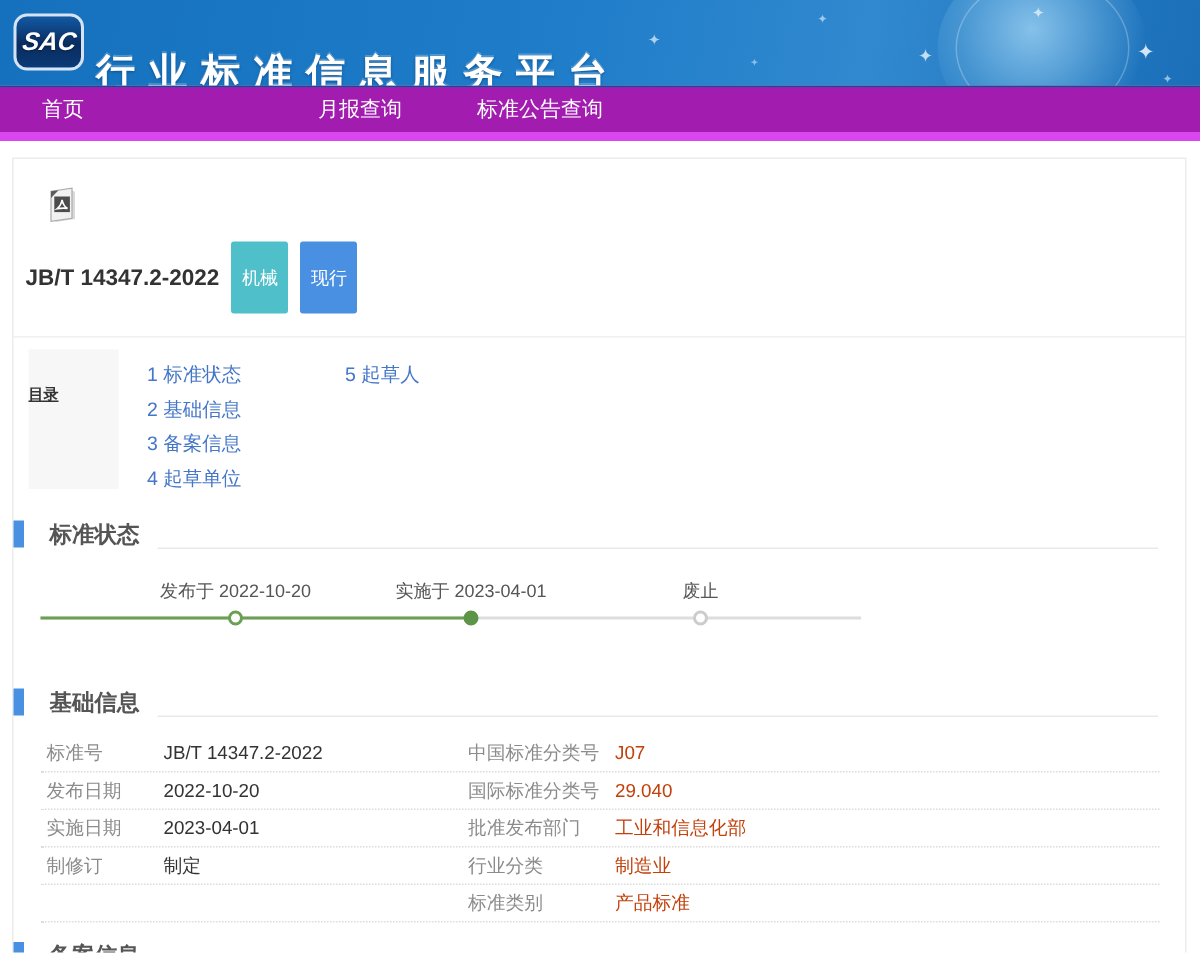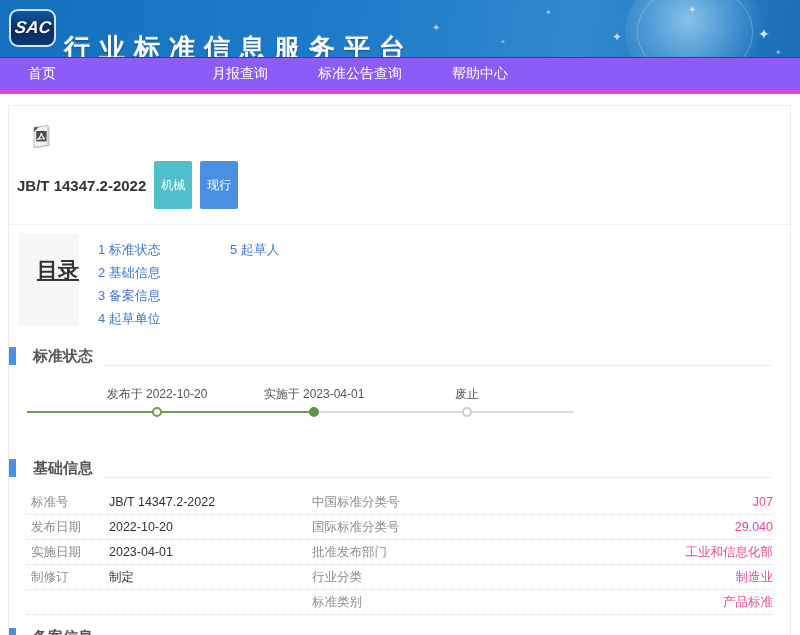--- a/index.html
+++ b/index.html
@@ -19,22 +19,22 @@
     font-weight:bold; letter-spacing:9px; white-space:nowrap;
     text-shadow:0 1px 2px rgba(6,50,100,.55), 0 -1px 0 rgba(255,255,255,.25); }
   .globe { position:absolute; right:35px; top:-28px; width:140px; height:120px;
     border-radius:50%;
     background:radial-gradient(circle at 45% 40%, rgba(150,205,240,.85) 0%, rgba(100,170,220,.5) 45%, rgba(60,130,190,0) 72%); }
   .globe::after { content:""; position:absolute; inset:12px; border-radius:50%;
     border:1px solid rgba(255,255,255,.25); }
   .sparkle { position:absolute; color:rgba(255,255,255,.9); pointer-events:none; }
 
   
-  .nav { height:37px; background:#8b5cf6; border-top:1px solid #0a4f8e;
-    border-bottom:4px solid #d946ef; display:flex; align-items:stretch;
+  .nav { height:37px; background:#a21caf; border-top:1px solid #0a4f8e;
+    border-bottom:6px solid #d946ef; display:flex; align-items:stretch;
     color:#fff; font-size:14px; }
   .nav-item { display:flex; align-items:center; padding:0 25px; cursor:pointer; }
   .nav-item.active { background:#1e8de4;margin-top:44px; }
   .nav-item:first-child { margin-left:3px; }
   .nav-login { margin-left:auto; display:flex; align-items:center; padding:0 12px;
     cursor:pointer; }
 
   
   .container { margin:11px 9px 0 8px; background:#fff; border:1px solid #ececec;
     min-height:560px; position:relative; }
@@ -48,21 +48,21 @@
   .badge { color:#fff; font-size:12px; line-height:18px; padding:15px 7px;
     border-radius:2px; margin-left:8px; }
   .badge.industry { background:#4fbfca; }
   .badge.status { background:#4a90e2; }
 
   .divider { border-top:1px solid #f0f0f0; }
 
   
   .toc { display:flex; padding:8px 16px 4px 10px; }
   .toc-label { width:60px; height:93px; background:#f7f7f7; color:#333;
-    font-size:21px; font-weight:bold; text-align:right; padding-top:23px; flex:none;text-decoration:underline; }
+    font-size:10px; font-weight:bold; text-align:left; padding-top:23px; flex:none;text-decoration:underline; }
   .toc-cols { display:flex; margin-left:19px; padding-top:5px; }
   .toc-col { width:132px; }
   .toc-col a { display:block; color:#4577c9; font-size:13px; line-height:23px;
     text-decoration:none; cursor:pointer; }
 
   
   .sec-head { position:relative; display:flex; align-items:flex-end; height:20px;
     margin-top:12px; }
   .sec-mark { position:absolute; left:0; top:1px; width:7px; height:18px;
     background:#4a90e2; }
@@ -84,21 +84,21 @@
   .tl-label { position:absolute; top:2px; transform:translateX(-50%);
     font-size:12px; color:#555; white-space:nowrap; }
 
   
   .info-table { margin:12px 17px 4px 18px; }
   .info-row { display:flex; border-bottom:1px dotted #dcdcdc; padding:4.5px 0; }
   .info-row .cell { font-size:12.5px; line-height:15px; }
   .l-label { width:78px; margin-left:4px; color:#8b8b8b; flex:none; }
   .l-value { width:203px; color:#333; flex:none; }
   .r-label { width:98px; color:#8b8b8b; flex:none; }
-  .r-value { flex:1; color:#ec4899;text-align:right; }
+  .r-value { flex:1; color:#c2410c; }
 
   
   .record-items { padding:14px 0 10px 35px; }
   .record-item { font-size:13px; margin-bottom:16px; color:#555; }
   .record-item .val { color:#333; margin-left:3px; }
 </style>
 </head>
 <body>
 
 <header class="banner">
@@ -114,21 +114,20 @@
   <span class="sparkle" style="left:688px;top:4px;font-size:10px;opacity:.7">✦</span>
   <span class="sparkle" style="left:758px;top:26px;font-size:14px;opacity:.9">✦</span>
   <span class="sparkle" style="left:775px;top:48px;font-size:8px;opacity:.6">✦</span>
 </header>
 
 <nav class="nav">
   <div class="nav-item">首页</div>
   <div class="nav-item active">标准查询</div>
   <div class="nav-item">月报查询</div>
   <div class="nav-item">标准公告查询</div>
-  <div class="nav-item">帮助中心</div>
 </nav>
 
 <main class="container">
 
   <div class="title-block">
     <div class="doc-title-row">
       <svg class="pdf-icon" width="21" height="25" viewBox="0 0 21 25">
         <path d="M4 5 L16 2 L19 4 L19 22 L6 24 Z" fill="#d9d9d9"></path>
         <path d="M3 3.5 L17 1.5 L17 21.5 L3 23.5 Z" fill="#f1f1f1" stroke="#ababab" stroke-width="0.8"></path>
         <path d="M3 3.5 L8 2.8 L3 8 Z" fill="#5c5c5c"></path>

